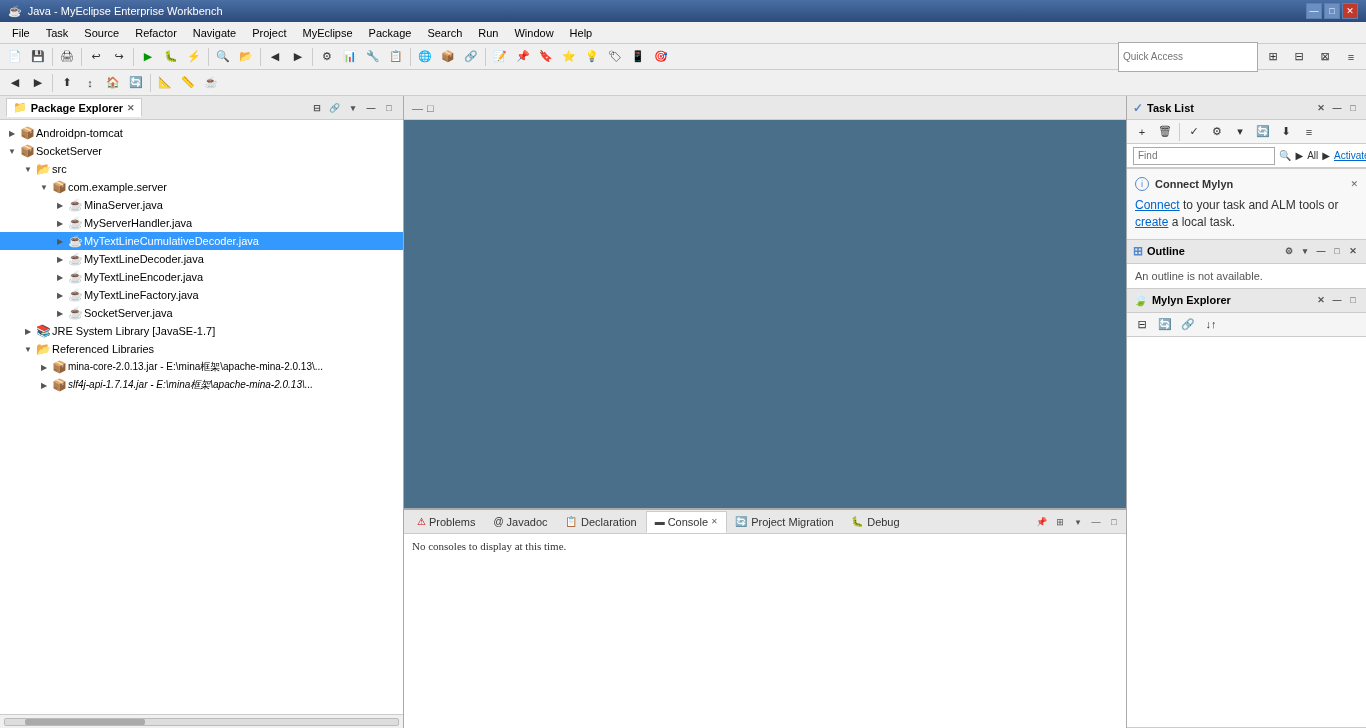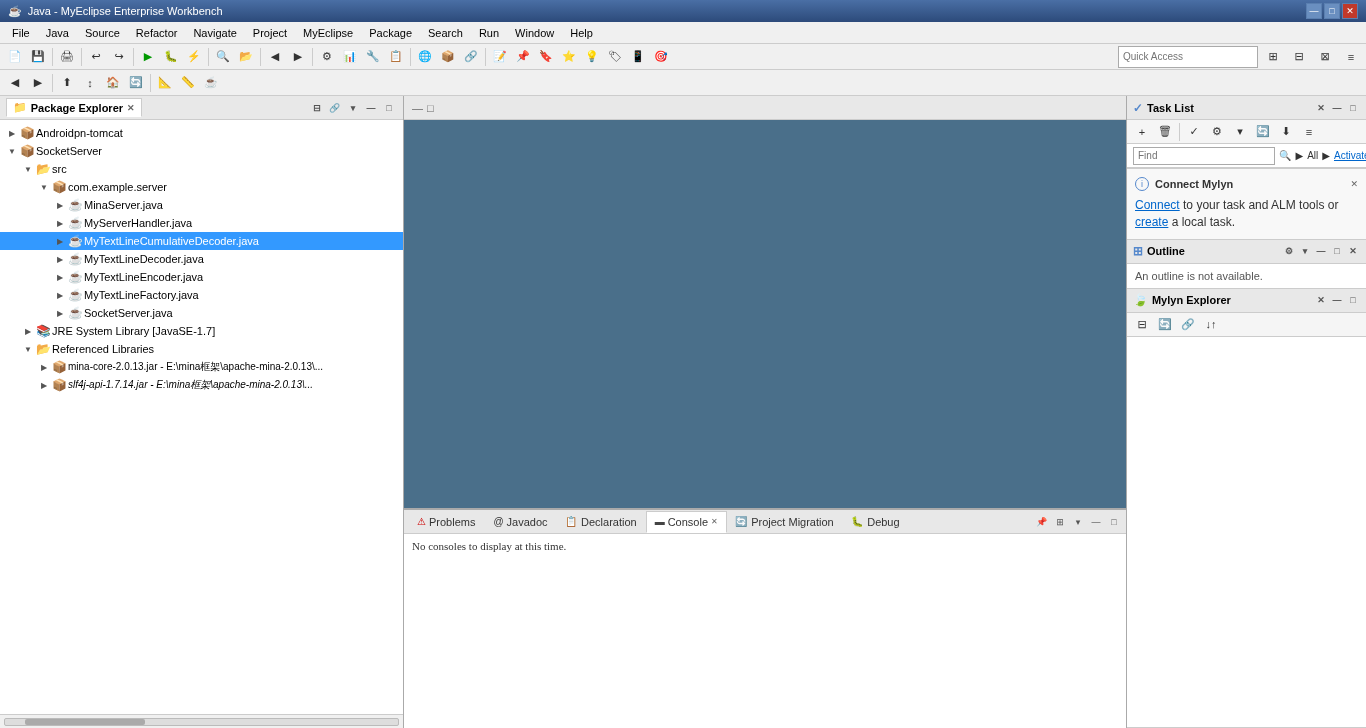--- a/index.html
+++ b/index.html
@@ -57,21 +57,21 @@
       display: flex; align-items: center; justify-content: center;
       cursor: pointer; font-size: 11px; color: #333;
       border: 1px solid transparent;
     }
     .tb-sep { width: 1px; height: 18px; background: #ccc; margin: 0 2px; }
     .tb-quick-access {
       margin-left: auto;
       display: flex; align-items: center; gap: 4px;
     }
     .tb-quick-input {
-      width: 140px; height: 22px;
+      width: 140px; height: 30px;
       border: 1px solid #aaa; font-size: 10px; padding: 0 4px;
       background: white;
     }
     
     
     #main-layout {
       display: flex;
       height: calc(728px - 22px - 22px - 26px - 26px);
       width: 100%;
     }
@@ -353,21 +353,21 @@
   </div>
   <div id="title-bar-right">
     <div class="title-btn">—</div>
     <div class="title-btn">□</div>
     <div class="title-btn close">✕</div>
   </div>
 </div>
 
 <div id="menu-bar">
   <span class="menu-item">File</span>
-  <span class="menu-item">Java</span>
+  <span class="menu-item">Task</span>
   <span class="menu-item">Source</span>
   <span class="menu-item">Refactor</span>
   <span class="menu-item">Navigate</span>
   <span class="menu-item">Project</span>
   <span class="menu-item">MyEclipse</span>
   <span class="menu-item">Package</span>
   <span class="menu-item">Search</span>
   <span class="menu-item">Run</span>
   <span class="menu-item">Window</span>
   <span class="menu-item">Help</span>

